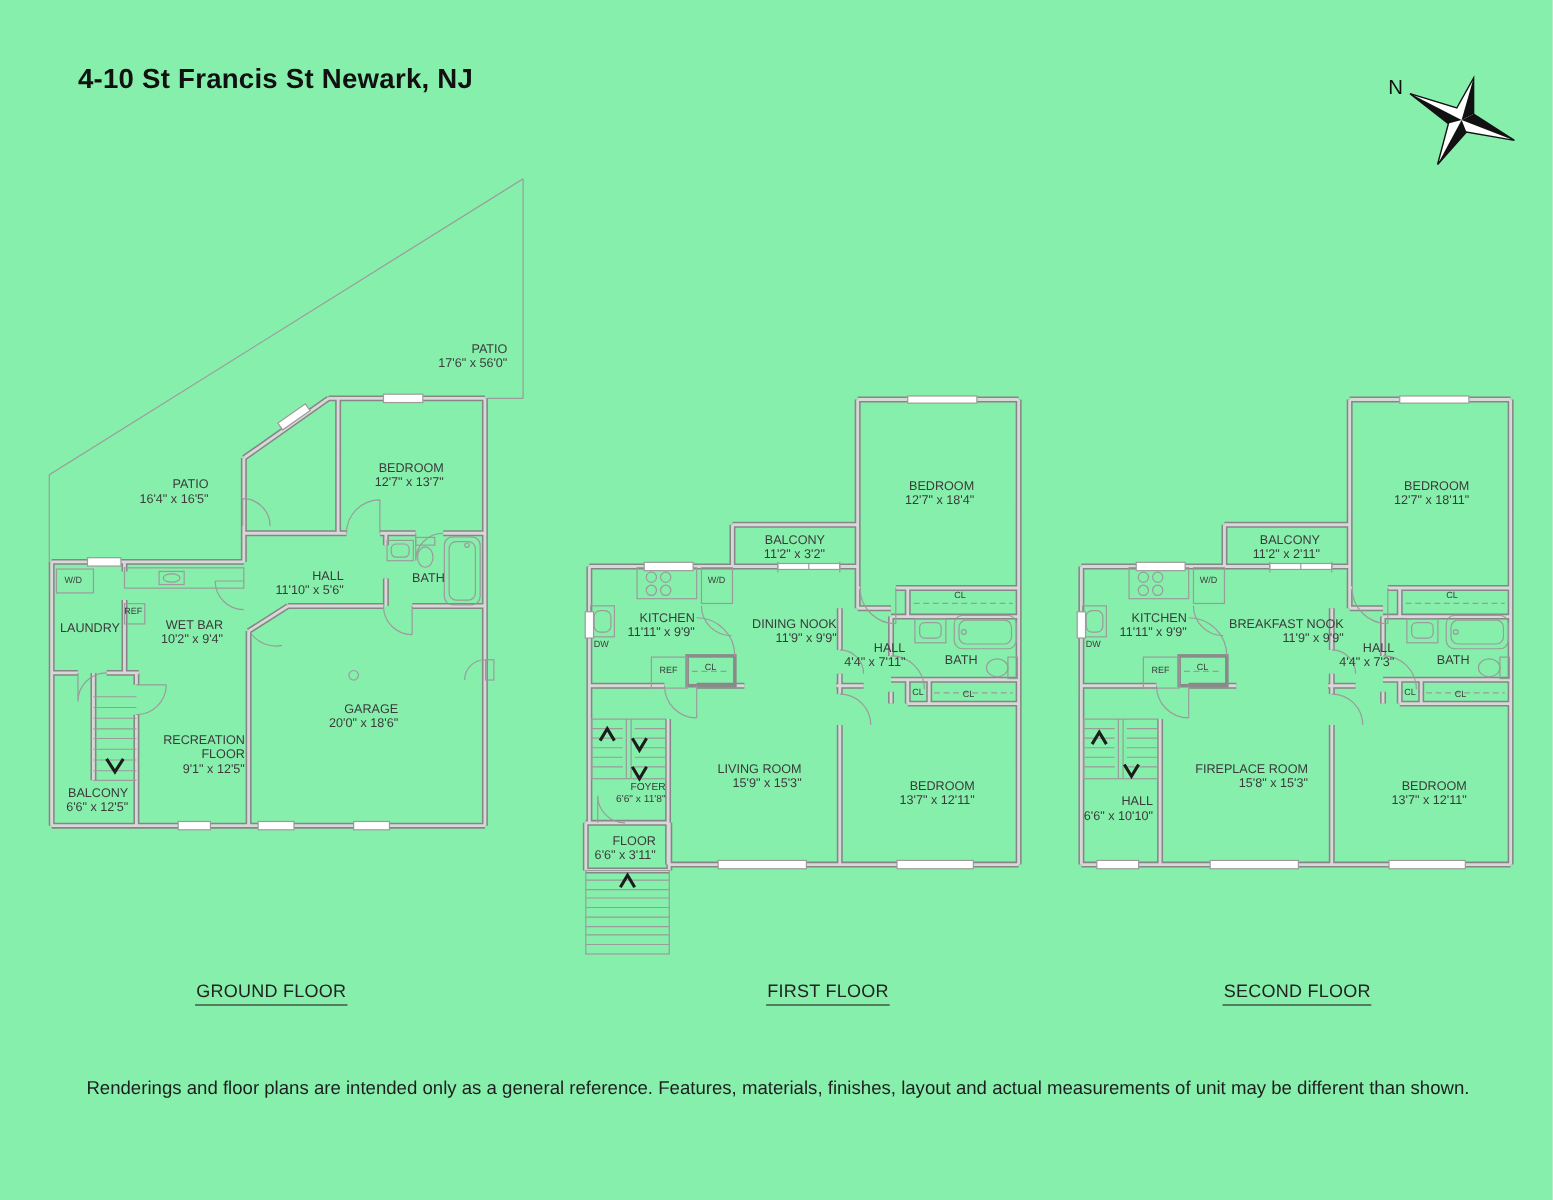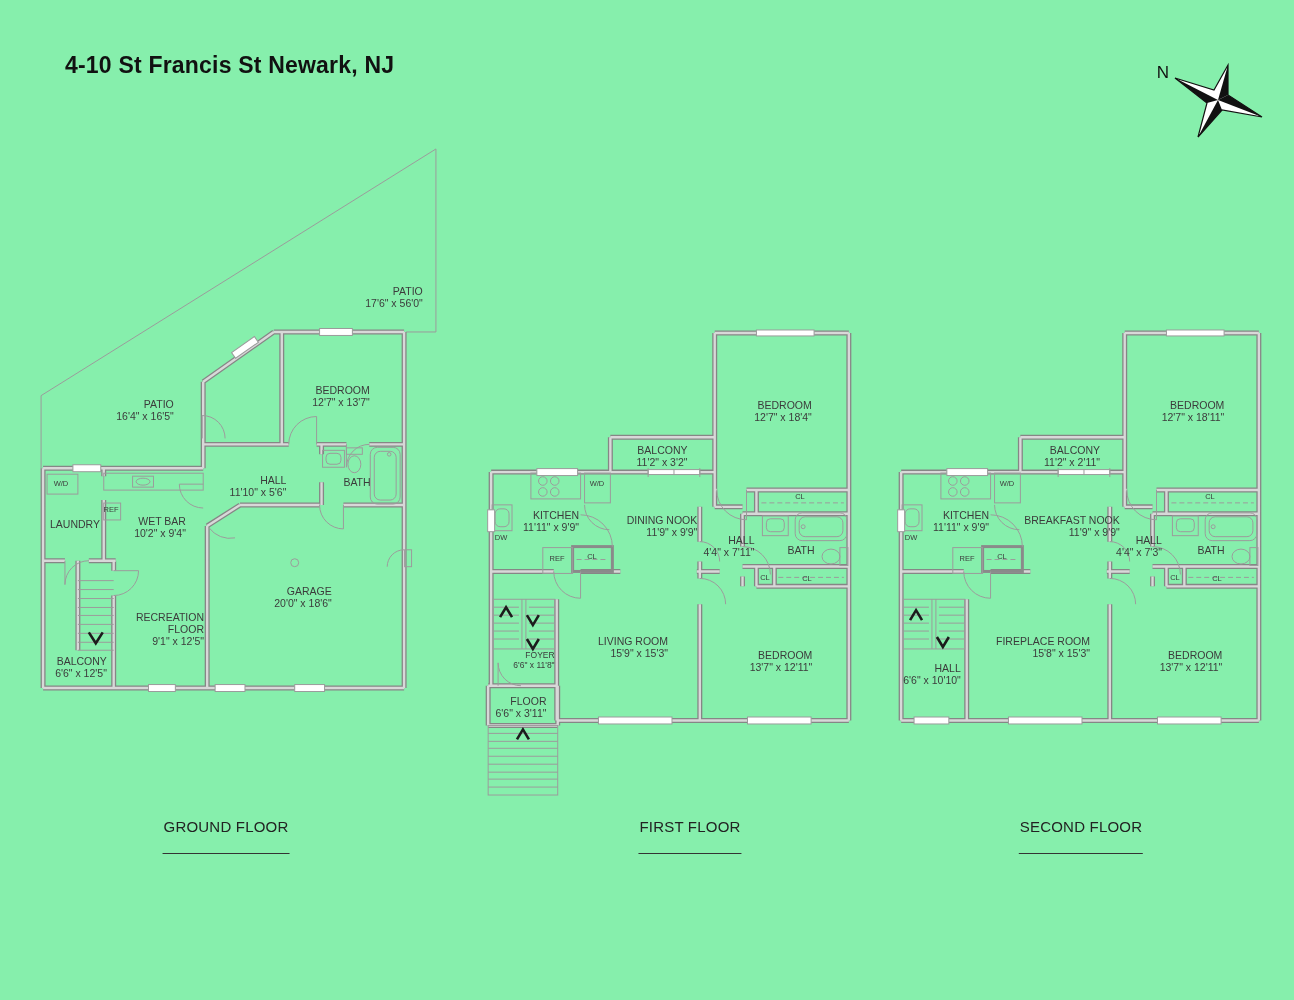--- a/index.html
+++ b/index.html
@@ -14,21 +14,21 @@
   .dash{stroke:#9b9b9b;stroke-width:1;fill:none;stroke-dasharray:5 3;}
   .win{fill:#fff;stroke:#9b9b9b;stroke-width:1;}
   .arrow{stroke:#1c1c1c;stroke-width:2.6;fill:none;}
   .lbl{position:absolute;transform:translate(-50%,-50%);text-align:right;font-size:10.5px;
        line-height:12px;color:#3b3b3b;white-space:nowrap;}
   .lbl .dm{display:block;}
   .lbl.wrap{white-space:normal;width:88px;}
   .lbl.sm{font-size:8.5px;line-height:10px;}
   .fx{position:absolute;transform:translate(-50%,-50%);font-size:7.5px;color:#3b3b3b;white-space:nowrap;text-align:right;}
   .ft{position:absolute;top:818px;transform:translateX(-50%);font-size:15px;color:#222;
-      border-bottom:1.2px solid #333;padding:0 1px 18px;letter-spacing:.2px;text-align:right;}
+      border-bottom:1.2px solid #333;padding:0 1px 2px;letter-spacing:.2px;text-align:right;}
   .disc{position:absolute;left:72px;top:898px;width:1168px;font-size:15.5px;line-height:1.32;color:#1e1e1e;}
   .north{position:absolute;left:1163px;top:73px;transform:translate(-50%,-50%);font-size:17px;color:#111;}
 </style>
 </head>
 <body>
 
 <div id="page">
 
   <div class="title">4-10 St Francis St Newark, NJ</div>
 
@@ -269,13 +269,14 @@
   <div class="fx" style="left:967px;top:558px">REF</div>
   <div class="fx" style="left:1002px;top:556px">CL</div>
   <div class="fx" style="left:1210px;top:496px">CL</div>
   <div class="fx" style="left:1175px;top:577px">CL</div>
   <div class="fx" style="left:1217px;top:578px">CL</div>
 
   <div class="ft" style="left:226px">GROUND FLOOR</div>
   <div class="ft" style="left:690px">FIRST FLOOR</div>
   <div class="ft" style="left:1081px">SECOND FLOOR</div>
 
+  <div class="disc">Renderings and floor plans are intended only as a general reference. Features, materials, finishes, layout and actual measurements of unit may be different than shown.</div>
 </div>
 
 </body></html>

